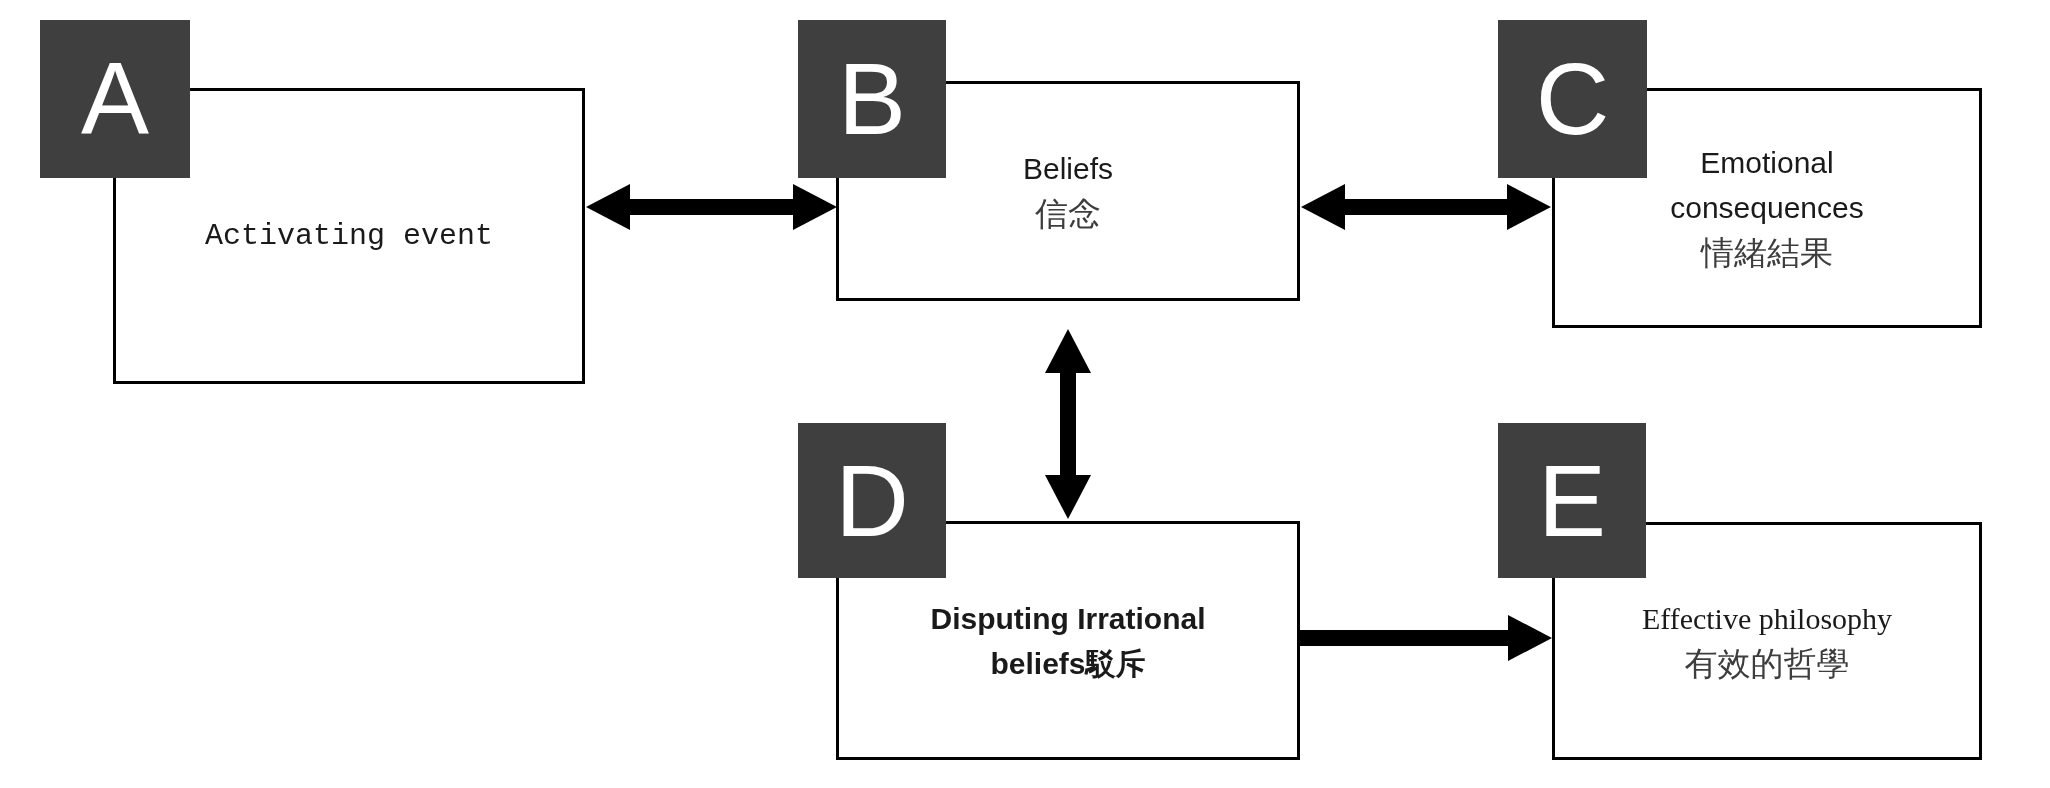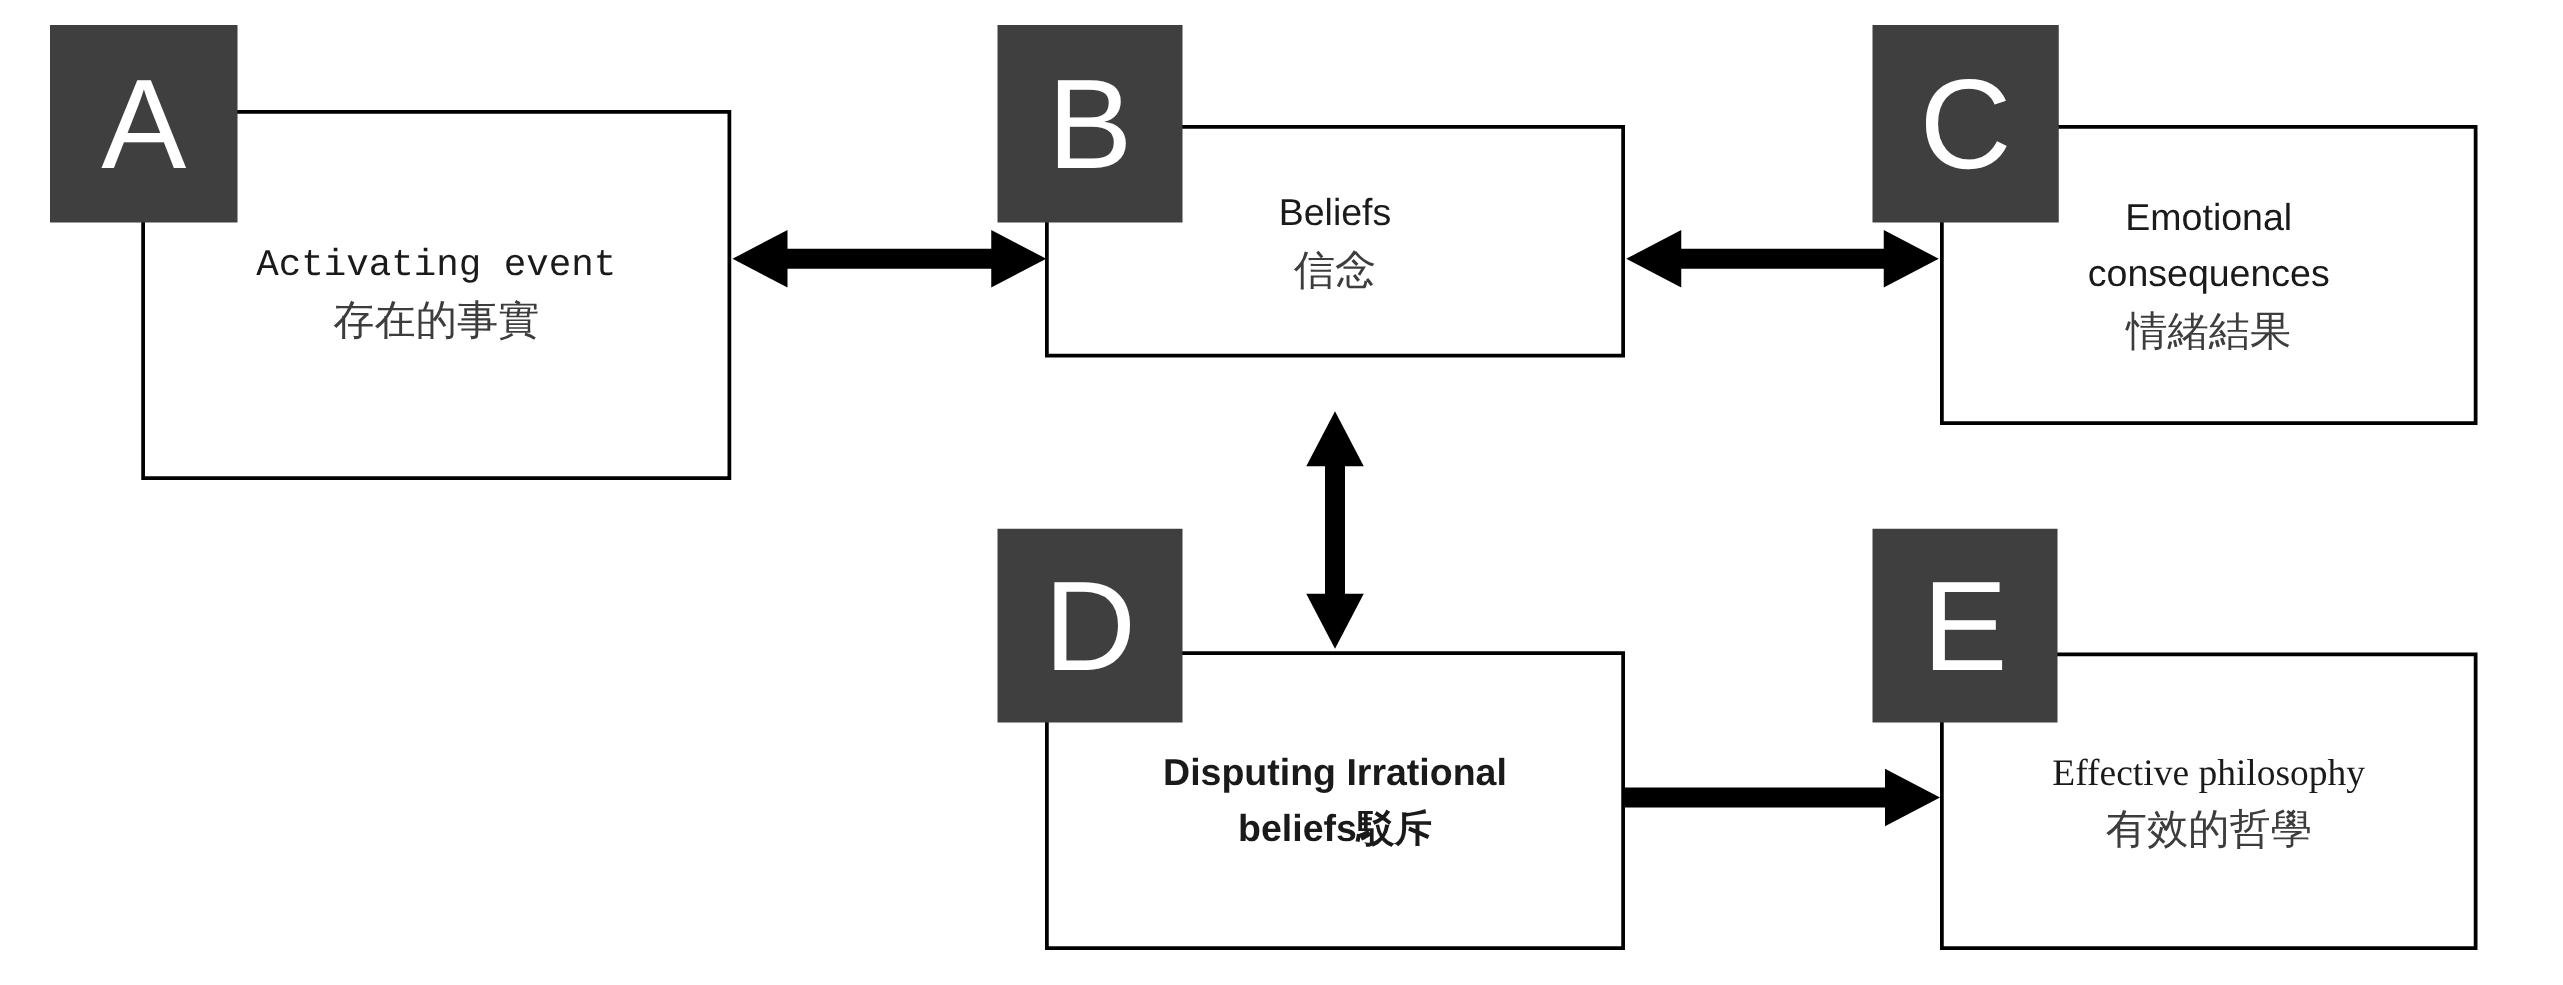--- a/index.html
+++ b/index.html
@@ -45,35 +45,34 @@
       <polygon points="1068,519 1045,475 1091,475"></polygon>
     </g>
     <g>
       <rect x="1299" y="630" width="211" height="16"></rect>
       <polygon points="1552,638 1508,615 1508,661"></polygon>
     </g>
   </svg>
 
   <div class="box" style="left:113px; top:88px; width:472px; height:296px;font-family:Liberation Mono, monospace;">
     <div class="title">Activating event</div>
-    <div class="subtitle">存在的事實</div>
   </div>
   <div class="badge" style="left:40px; top:20px; width:150px; height:158px;">
     <span>A</span>
   </div>
 
-  <div class="box" style="left:836px; top:100px; width:464px; height:186px;">
+  <div class="box" style="left:836px; top:81px; width:464px; height:220px;">
     <div class="title">Beliefs</div>
     <div class="subtitle">信念</div>
   </div>
   <div class="badge" style="left:798px; top:20px; width:148px; height:158px;">
     <span>B</span>
   </div>
 
-  <div class="box" style="left:1552px; top:88px; width:430px; height:240px;margin-top:12px;">
+  <div class="box" style="left:1552px; top:88px; width:430px; height:240px;">
     <div class="title">Emotional
 consequences</div>
     <div class="subtitle">情緒結果</div>
   </div>
   <div class="badge" style="left:1498px; top:20px; width:149px; height:158px;">
     <span>C</span>
   </div>
 
   <div class="box" style="left:836px; top:521px; width:464px; height:239px;font-weight:bold;">
     <div class="title">Disputing Irrational

